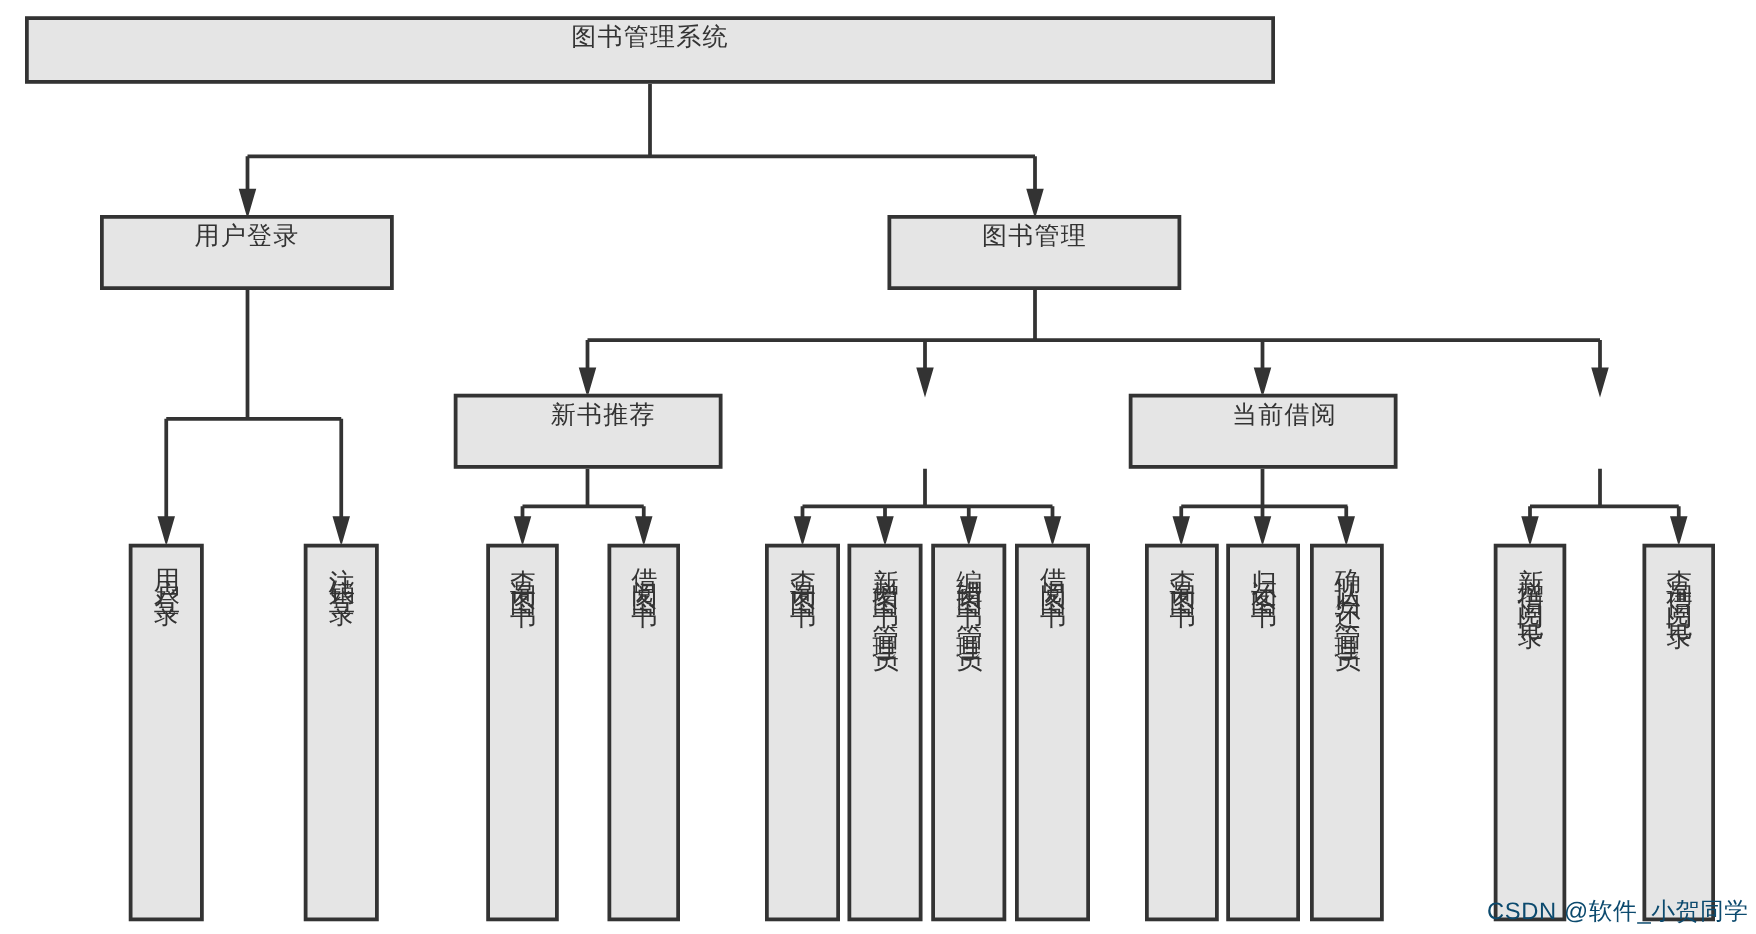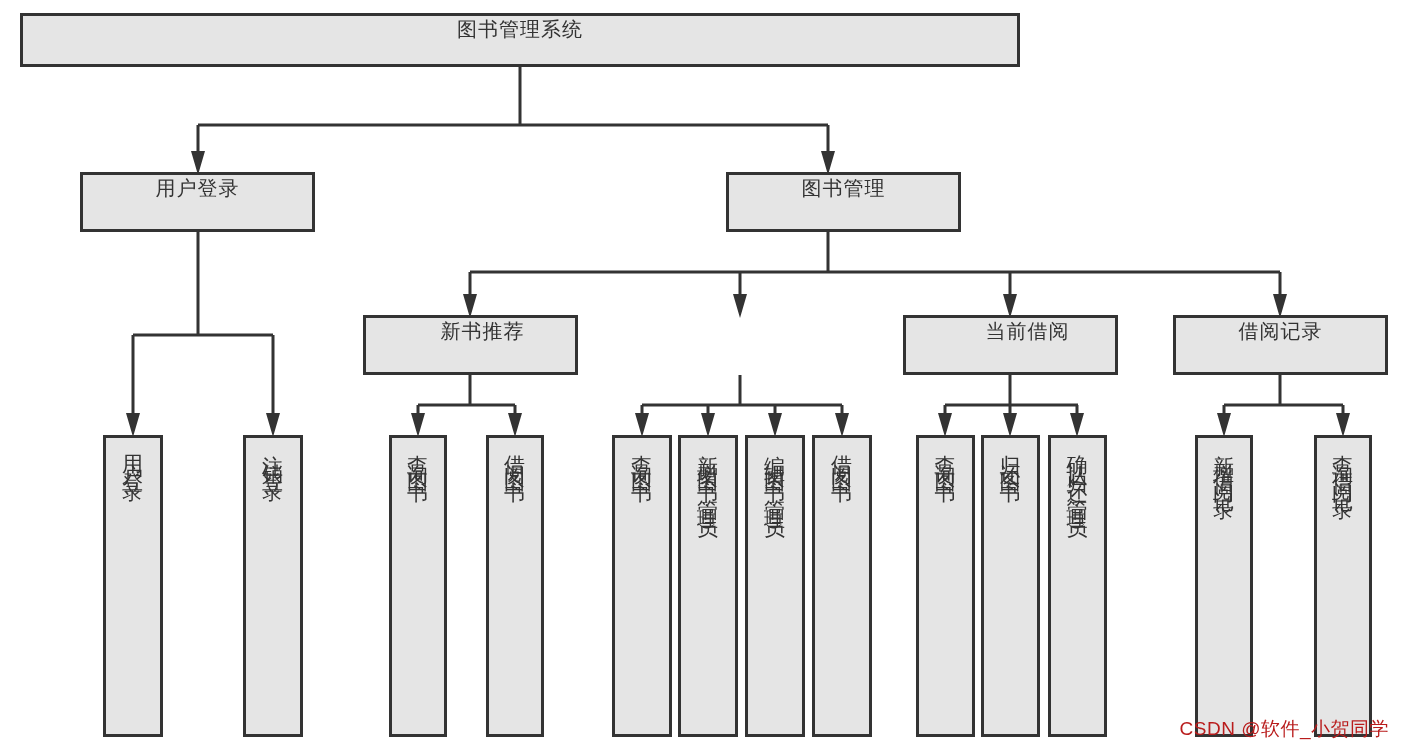--- a/index.html
+++ b/index.html
@@ -18,22 +18,22 @@
   }
   .hnode span{white-space:nowrap;letter-spacing:1px;}
   .vnode span{
     writing-mode:vertical-rl;
     line-height:1;
     letter-spacing:9px;
     font-size:21px;
     white-space:nowrap;
   }
   #watermark{
-    position:absolute;right:16px;bottom:5px;z-index:3;
-    font-size:19px;color:#b91c1c;letter-spacing:0.5px;
+    position:absolute;right:6px;bottom:5px;z-index:3;
+    font-size:19px;color:#0c4a6e;letter-spacing:0.5px;
     white-space:nowrap;
   }
 </style>
 </head>
 <body>
 
 <div id="stage">
 
   <svg id="wires" viewBox="0 0 1405 747" xmlns="http://www.w3.org/2000/svg">
     <path fill="none" stroke="#333333" stroke-width="3" d="
@@ -92,32 +92,29 @@
       M1336 413 L1350 413 L1343 437 Z"></path>
   </svg>
 
   <div class="node hnode" style="left:20px;top:13px;width:1000px;height:54px;">
     <span>图书管理系统</span>
   </div>
 
   <div class="node hnode" style="left:80px;top:172px;width:235px;height:60px;">
     <span>用户登录</span>
   </div>
-  <div class="node hnode" style="left:710px;top:172px;width:235px;height:60px;margin-left:16px;">
+  <div class="node hnode" style="left:710px;top:172px;width:235px;height:60px;">
     <span>图书管理</span>
   </div>
 
   <div class="node hnode" style="left:363px;top:315px;width:215px;height:60px;padding-left:24px;">
     <span>新书推荐</span>
   </div>
   <div class="node hnode" style="left:903px;top:315px;width:215px;height:60px;padding-left:34px;">
     <span>当前借阅</span>
-  </div>
-  <div class="node hnode" style="left:1173px;top:315px;width:215px;height:60px;">
-    <span>借阅记录</span>
   </div>
 
   <div class="node vnode" style="left:103px;top:435px;width:60px;height:302px;">
     <span>用户登录</span>
   </div>
   <div class="node vnode" style="left:243px;top:435px;width:60px;height:302px;">
     <span>注销登录</span>
   </div>
 
   <div class="node vnode" style="left:389px;top:435px;width:58px;height:302px;">

